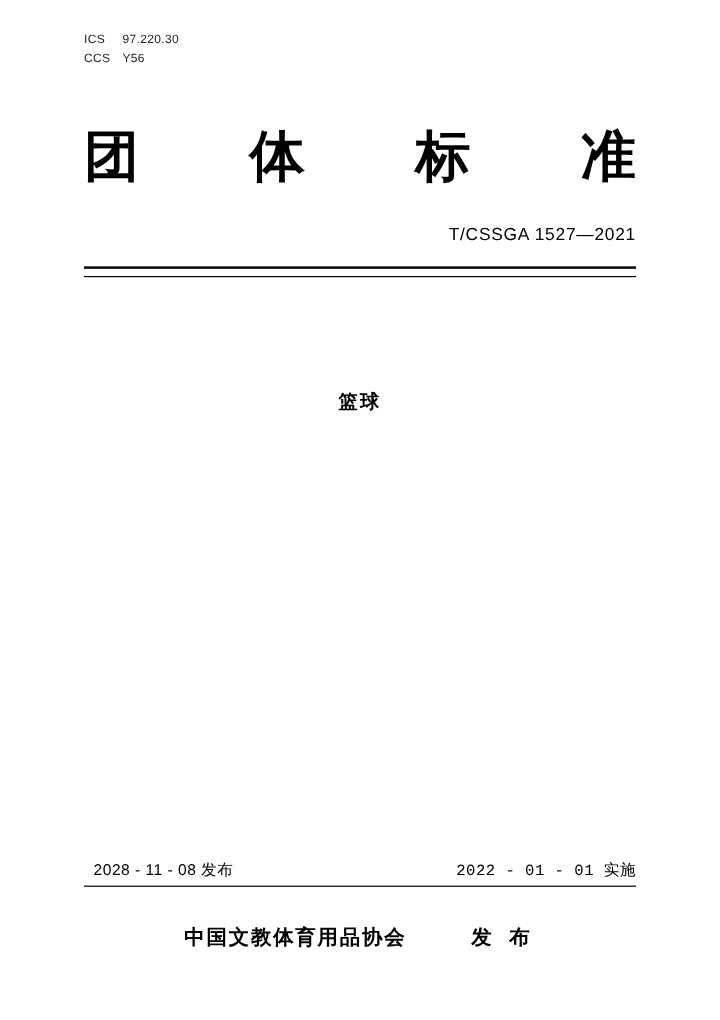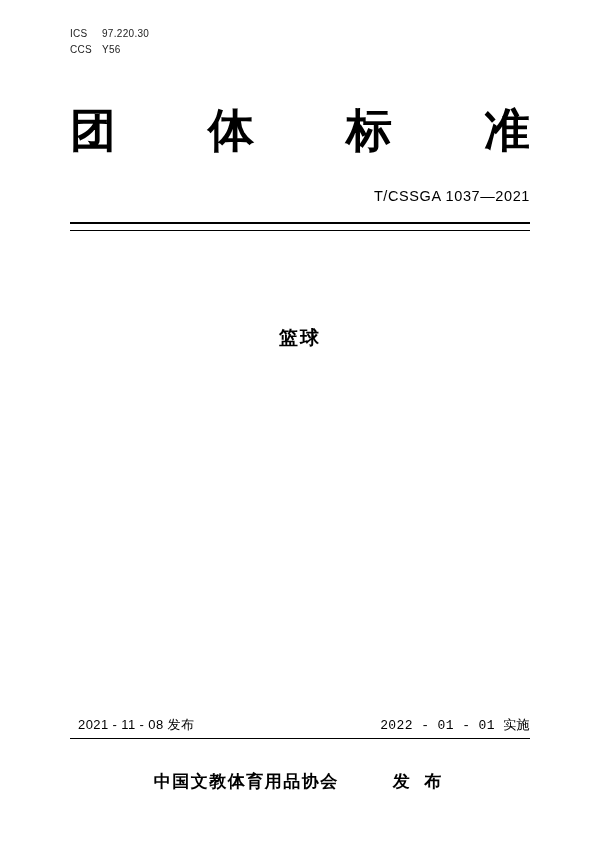--- a/index.html
+++ b/index.html
@@ -94,21 +94,21 @@
 
   
   .doc-title-cn {
     position: absolute;
     left: 0;
     top: 325px;
     width: 600px;
     text-align: center;
     font-family: "Liberation Sans", sans-serif;
     font-weight: bold;
-    font-size: 19px;
+    font-size: 16px;
     letter-spacing: 2px;
     color: #000000;
   }
   .doc-title-en {
     position: absolute;
     left: 0;
     top: 374px;
     width: 600px;
     text-align: center;
     font-family: "Liberation Serif", serif;
@@ -169,29 +169,29 @@
     <div class="row"><span class="label">CCS</span><span>Y56</span></div>
   </div>
 
   <div class="bigtitle">
     <span>团</span>
     <span>体</span>
     <span>标</span>
     <span>准</span>
   </div>
 
-  <div class="stdnum">T/CSSGA 1037—2021</div>
+  <div class="stdnum">T/CSSGA 1527—2021</div>
 
   <div class="rule rule-thick"></div>
   <div class="rule rule-thin"></div>
 
   <div class="doc-title-cn">篮球</div>
 
   <div class="rule rule-bottom"></div>
 
-  <div class="date-issue">2021 - 11 - 08 发布</div>
+  <div class="date-issue">2028 - 11 - 08 发布</div>
   <div class="date-impl">2022 - 01 - 01 实施</div>
 
   <div class="publisher">
     <span class="org">中国文教体育用品协会</span><span class="verb">发 布</span>
   </div>
 
 </div>
 
 </body></html>

